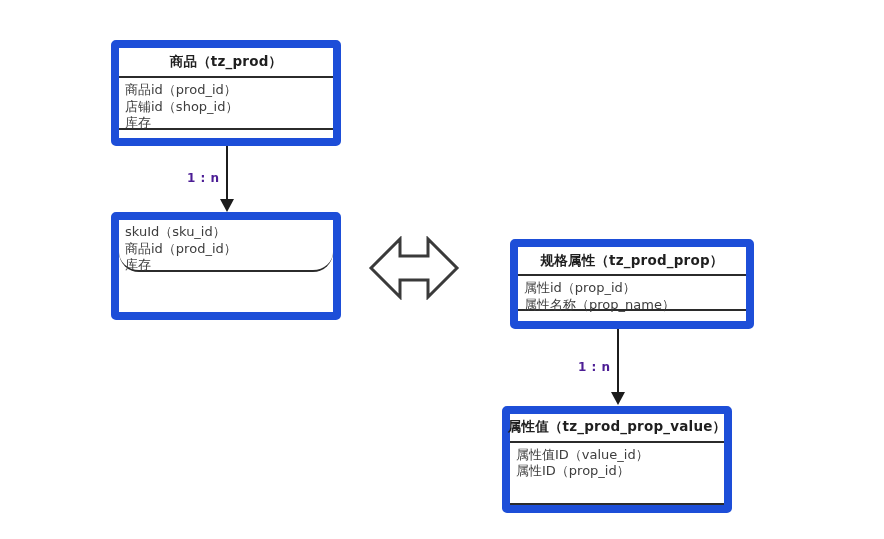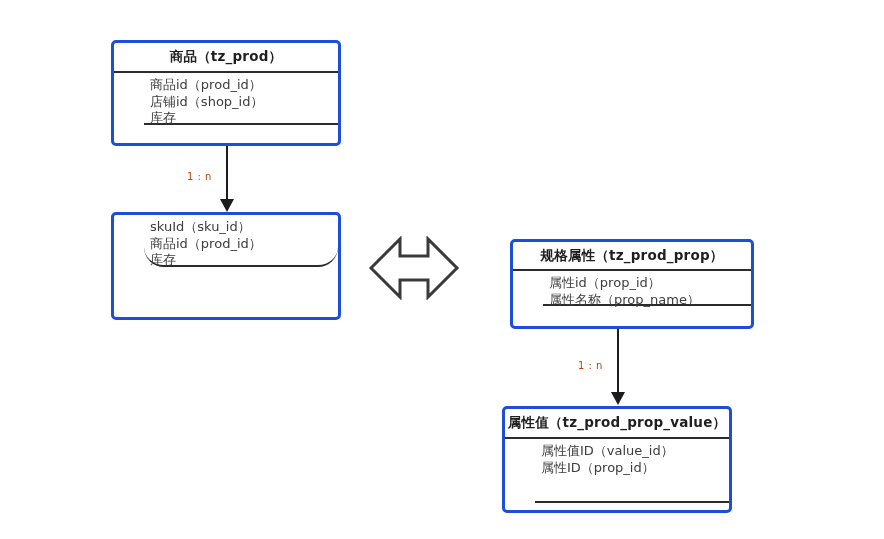--- a/index.html
+++ b/index.html
@@ -16,21 +16,21 @@
   #canvas {
     position: relative;
     width: 884px;
     height: 539px;
   }
 
   
   .entity {
     position: absolute;
     box-sizing: border-box;
-    border: 3px solid #1d4ed8;
+    border: 8px solid #1d4ed8;
     border-radius: 5px;
     background: #ffffff;
     display: flex;
     flex-direction: column;
   }
   .entity-title {
     box-sizing: border-box;
     text-align: center;
     font-weight: bold;
     font-size: 13.5px;
@@ -42,21 +42,20 @@
     letter-spacing: 0.2px;
     white-space: nowrap;
   }
   .entity-attrs {
     box-sizing: border-box;
     border-bottom: 2px solid #2b2b2b;
     padding: 4px 4px 3px 6px;
     display: flex;
     flex-direction: column;
     justify-content: flex-start;
-    margin-left: 30px;
   }
   .attr-row {
     font-size: 13px;
     color: #3d3d3d;
     line-height: 16.5px;
     white-space: nowrap;
   }
   .entity-footer {
     box-sizing: border-box;
     flex: 1 1 auto;
@@ -77,24 +76,25 @@
     position: absolute;
     width: 0;
     height: 0;
     border-left: 7px solid transparent;
     border-right: 7px solid transparent;
     border-top: 13px solid #1c1c1c;
     left: -6px;
   }
   .conn-label {
     position: absolute;
-    font-size: 10px;
-    color: #c2410c;
+    font-size: 12px;
+    color: #4c1d95;
     white-space: nowrap;
     letter-spacing: 0.5px;
+    font-weight: bold;
   }
 
   
   .double-arrow {
     position: absolute;
   }
 </style>
 </head>
 <body>
 

